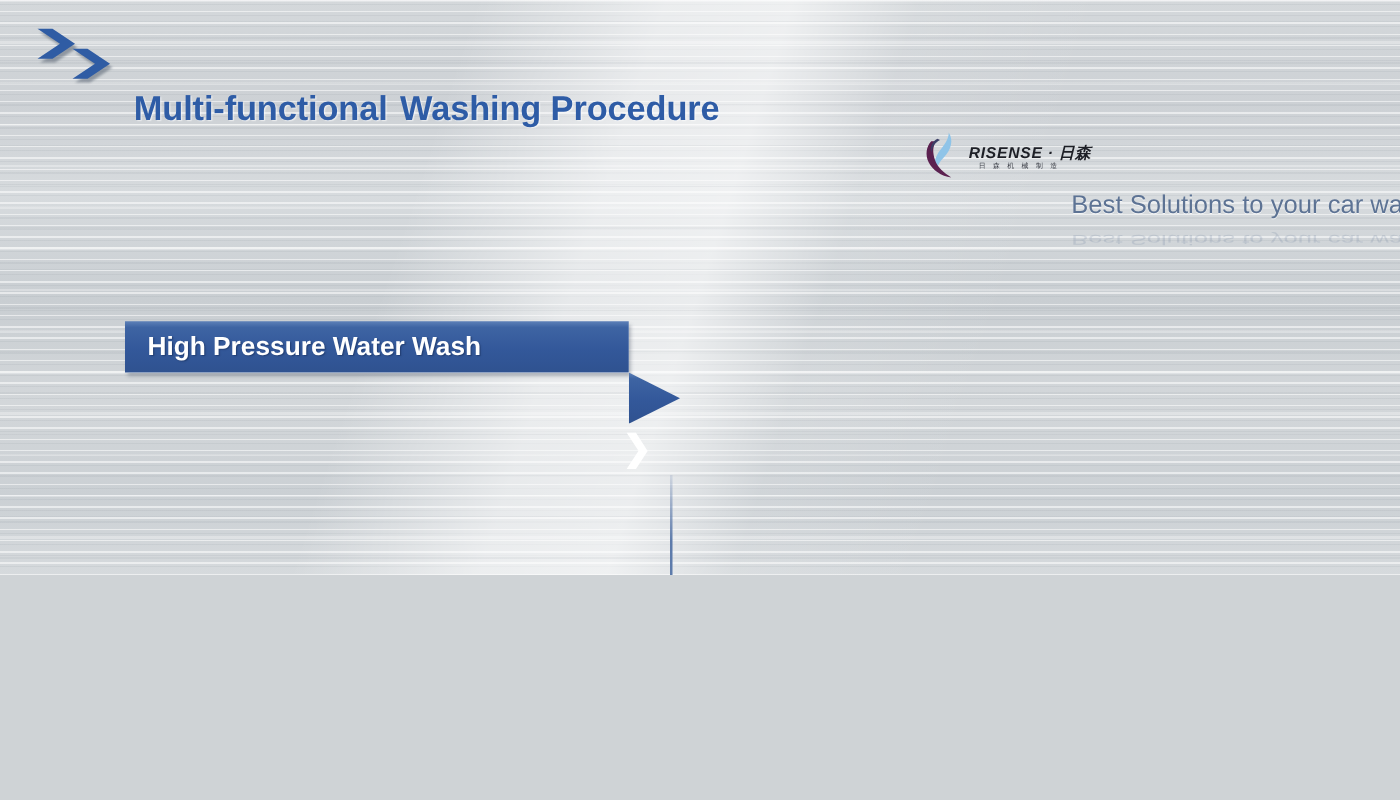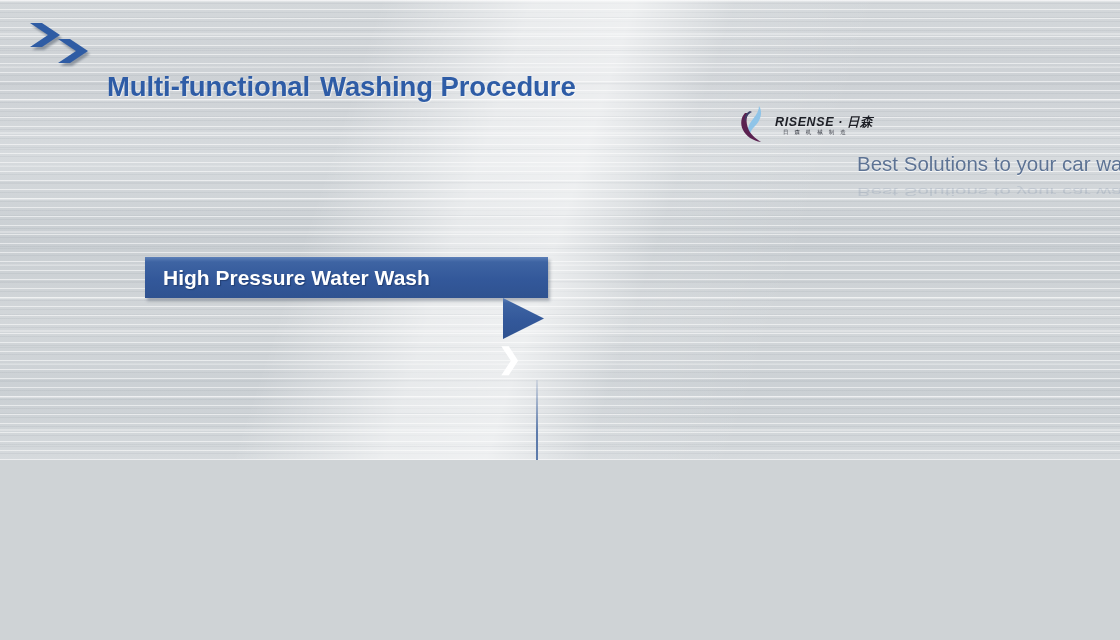--- a/index.html
+++ b/index.html
@@ -83,21 +83,20 @@
     font-size:20.5px;color:rgba(93,115,148,.18);white-space:nowrap;
     transform:scaleY(-0.55);transform-origin:top left;
     filter:blur(.6px);
   }
 
   
   .banner{
     position:absolute;left:100px;top:85px;width:403px;height:41px;
     background:linear-gradient(to bottom,#5d80b8 0%,#3e64a3 12%,#33589a 55%,#2f5290 100%);
     box-shadow:2px 3px 3px rgba(90,100,115,.45);
-    margin-left:45px;
   }
   .banner-label{
     position:absolute;left:18px;top:9px;
     font-size:21px;font-weight:bold;color:#ffffff;white-space:nowrap;
     text-shadow:1px 1px 1px rgba(20,40,80,.5);
   }
   .banner-arrow{
     position:absolute;left:503px;top:85px;width:41px;height:41px;
     background:linear-gradient(to bottom,#5d80b8 0%,#3e64a3 12%,#33589a 55%,#2f5290 100%);
     clip-path:polygon(0 0,0 100%,100% 50%);

